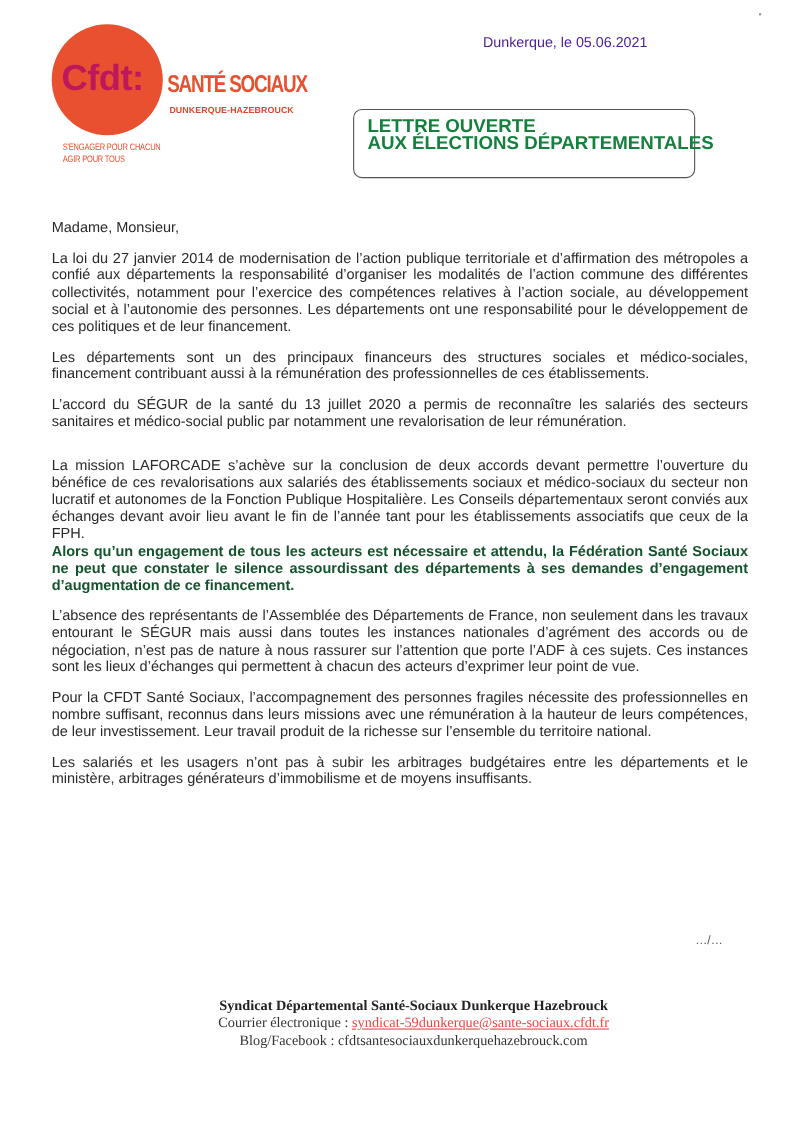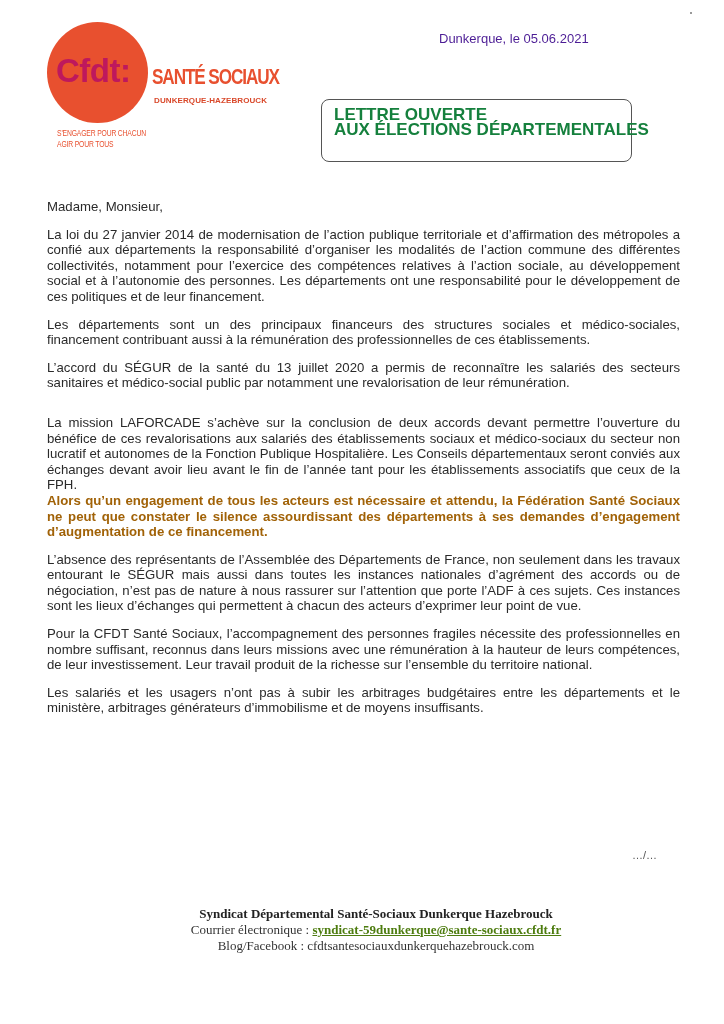--- a/index.html
+++ b/index.html
@@ -33,28 +33,28 @@
   .title-box {
     left: 321px; top: 99px; width: 311px; height: 63px; border: 1px solid #555; border-radius: 8px;
     box-sizing: border-box; padding: 8px 0 0 12px;
   }
   .title-box div { font-size: 17px; font-weight: bold; color: #15803d; line-height: 14.5px; white-space: nowrap; }
   .body {
     left: 47px; top: 199px; width: 633px; font-size: 13.2px; line-height: 15.6px; color: #2a2a2a;
   }
   .body p { margin: 0 0 12px 0; text-align: justify; }
   .body p.tight { margin-bottom: 0; margin-top: 24px; }
-  .body p.bold { font-weight: bold; color: #a16207; }
+  .body p.bold { font-weight: bold; color: #14532d; }
   .cont { left: 632px; top: 849px; font-size: 11px; color: #555; }
   .footer {
     left: 0; top: 906px; width: 724px; text-align: center;
     font-family: "Liberation Serif", serif; font-size: 13px; line-height: 16px; color: #333; margin-left: 14px;
   }
   .footer .org { font-weight: bold; color: #222; }
-  .footer a { color: #4d7c0f; text-decoration: underline; font-weight: bold; }
+  .footer a { color: #ef4444; text-decoration: underline; }
   .speck { left: 690px; top: 12px; width: 2px; height: 2px; background: #999; }
 </style>
 </head>
 <body>
 
 <div class="abs speck"></div>
 
 <div class="abs logo-circle"></div>
 <div class="abs logo-text">Cfdt:</div>
 <div class="abs brand-name">SANTÉ SOCIAUX</div>

